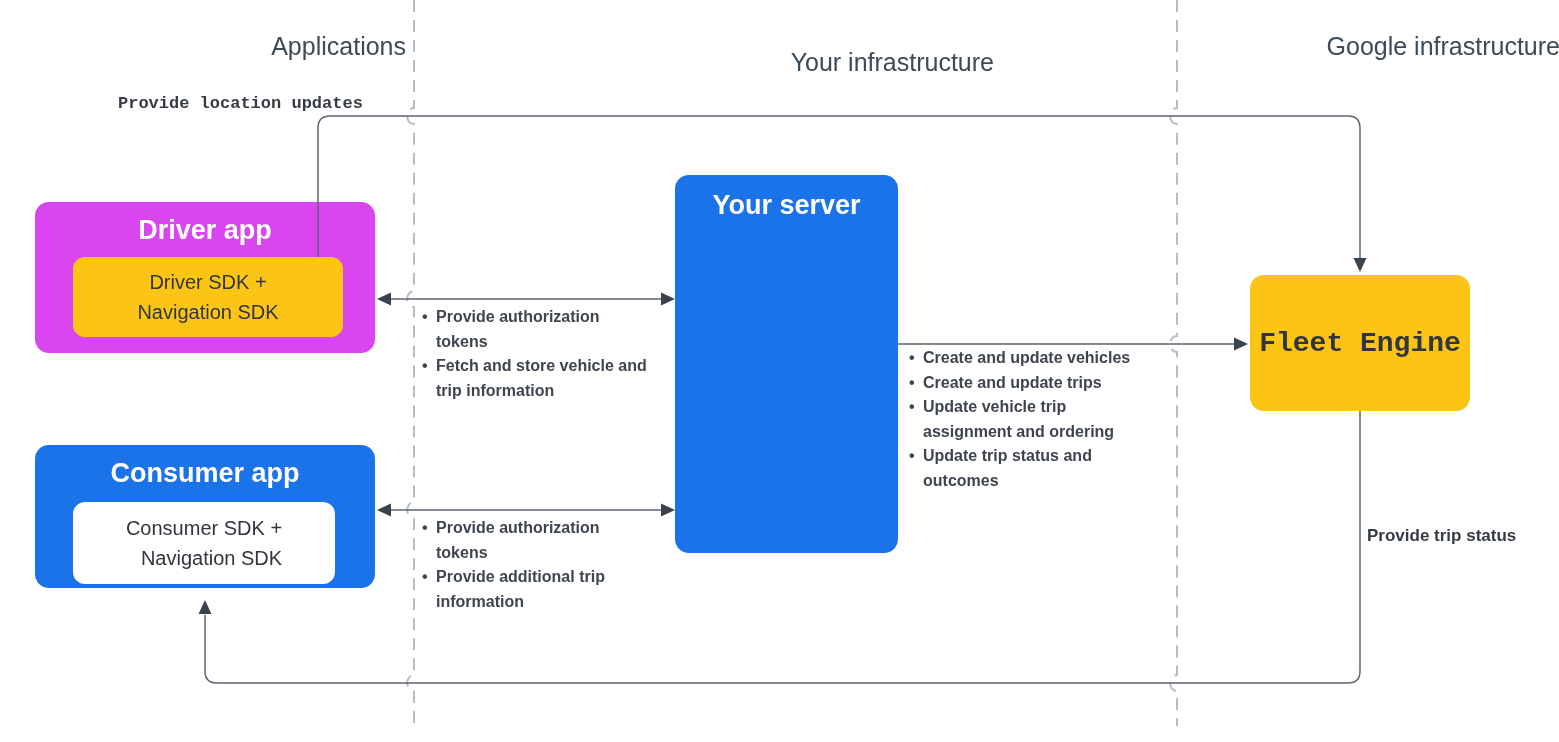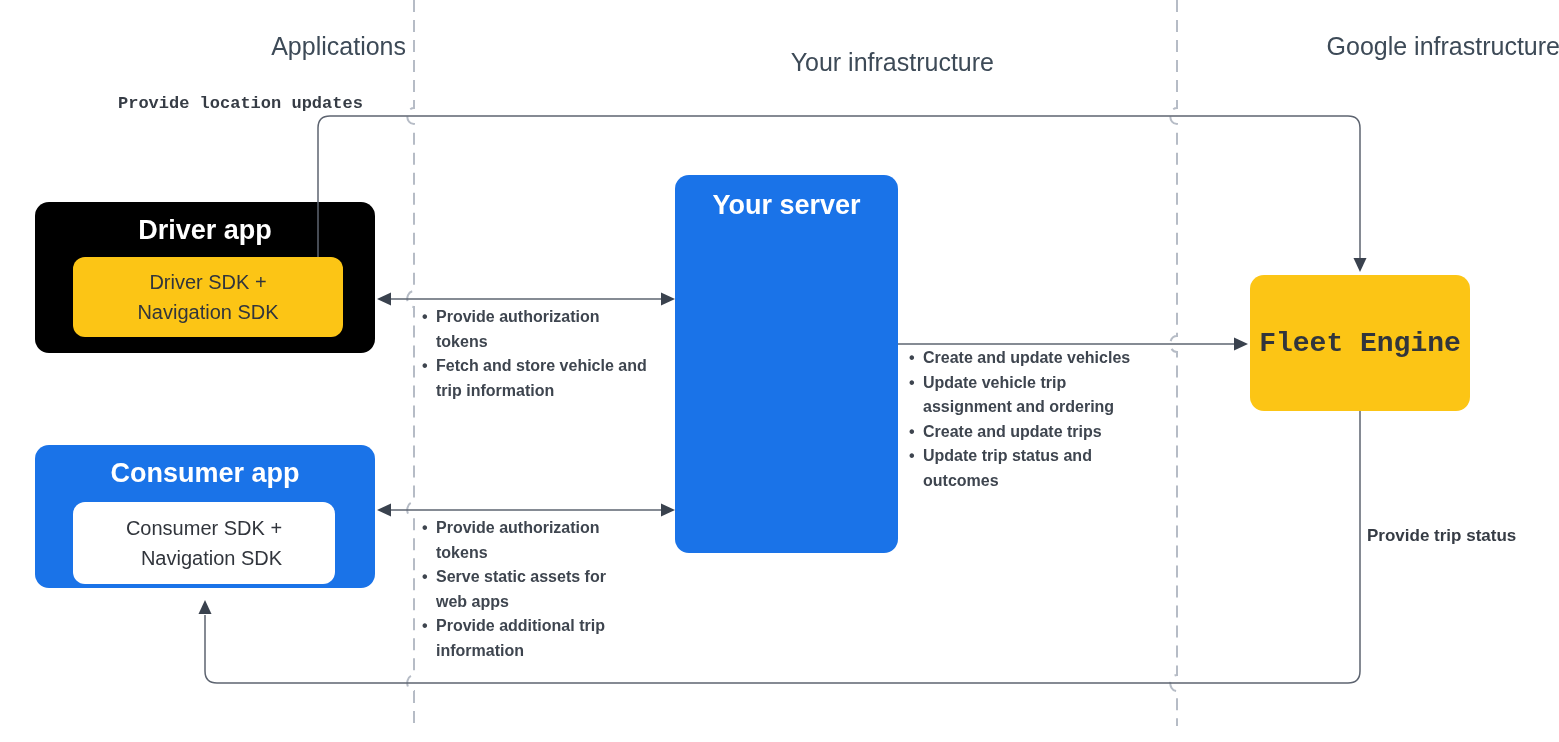--- a/index.html
+++ b/index.html
@@ -124,21 +124,21 @@
     <polygon points="1248,344 1234,337.5 1234,350.5" fill="#3a424e"></polygon>
 
     <line x1="390" y1="510" x2="662" y2="510" stroke="#5d6470" stroke-width="1.5"></line>
     <polygon points="377,510 391,503.5 391,516.5" fill="#3a424e"></polygon>
     <polygon points="675,510 661,503.5 661,516.5" fill="#3a424e"></polygon>
 
     <path d="M1360 411 L1360 671 Q1360 683 1348 683 L217 683 Q205 683 205 671 L205 615" fill="none" stroke="#5d6470" stroke-width="1.5"></path>
     <polygon points="205,600 198.5,614 211.5,614" fill="#3a424e"></polygon>
   </svg>
 
-  <div class="node" style="left: 35px; top: 202px; width: 340px; height: 151px; background: #000000;">
+  <div class="node" style="left: 35px; top: 202px; width: 340px; height: 151px; background: #d946ef;">
     <div class="node-title" style="margin-top:13px;">Driver app</div>
     <div class="inner-box" style="left: 38px; top: 55px; width: 270px; height: 80px; background: rgb(252, 197, 21);">Driver SDK +
 Navigation SDK</div>
   </div>
 
   <div class="node" style="left: 35px; top: 445px; width: 340px; height: 143px; background: rgb(26, 115, 232);">
     <div class="node-title" style="margin-top:13px;">Consumer app</div>
     <div class="inner-box" style="left: 38px; top: 57px; width: 262px; height: 82px; background: #ffffff; text-align: right;">Consumer SDK +
 Navigation SDK</div>
   </div>
@@ -153,23 +153,22 @@
 
   <div class="edge-label" style="left:118px; top:94px;font-family:Liberation Mono, monospace;">Provide location updates</div>
   <div class="edge-label" style="left:1367px; top:526px;">Provide trip status</div>
 
   <ul class="bullets" style="left:421px; top:305px; width:228px;">
       <li>Provide authorization tokens</li>
       <li>Fetch and store vehicle and trip information</li>
     </ul>
   <ul class="bullets" style="left:908px; top:346px; width:245px;">
       <li>Create and update vehicles</li>
+      <li>Create and update trips</li>
       <li>Update vehicle trip assignment and ordering</li>
-      <li>Create and update trips</li>
       <li>Update trip status and outcomes</li>
     </ul>
   <ul class="bullets" style="left:421px; top:516px; width:200px;">
       <li>Provide authorization tokens</li>
-      <li>Serve static assets for web apps</li>
       <li>Provide additional trip information</li>
     </ul>
 
 </div>
 
 </body></html>

